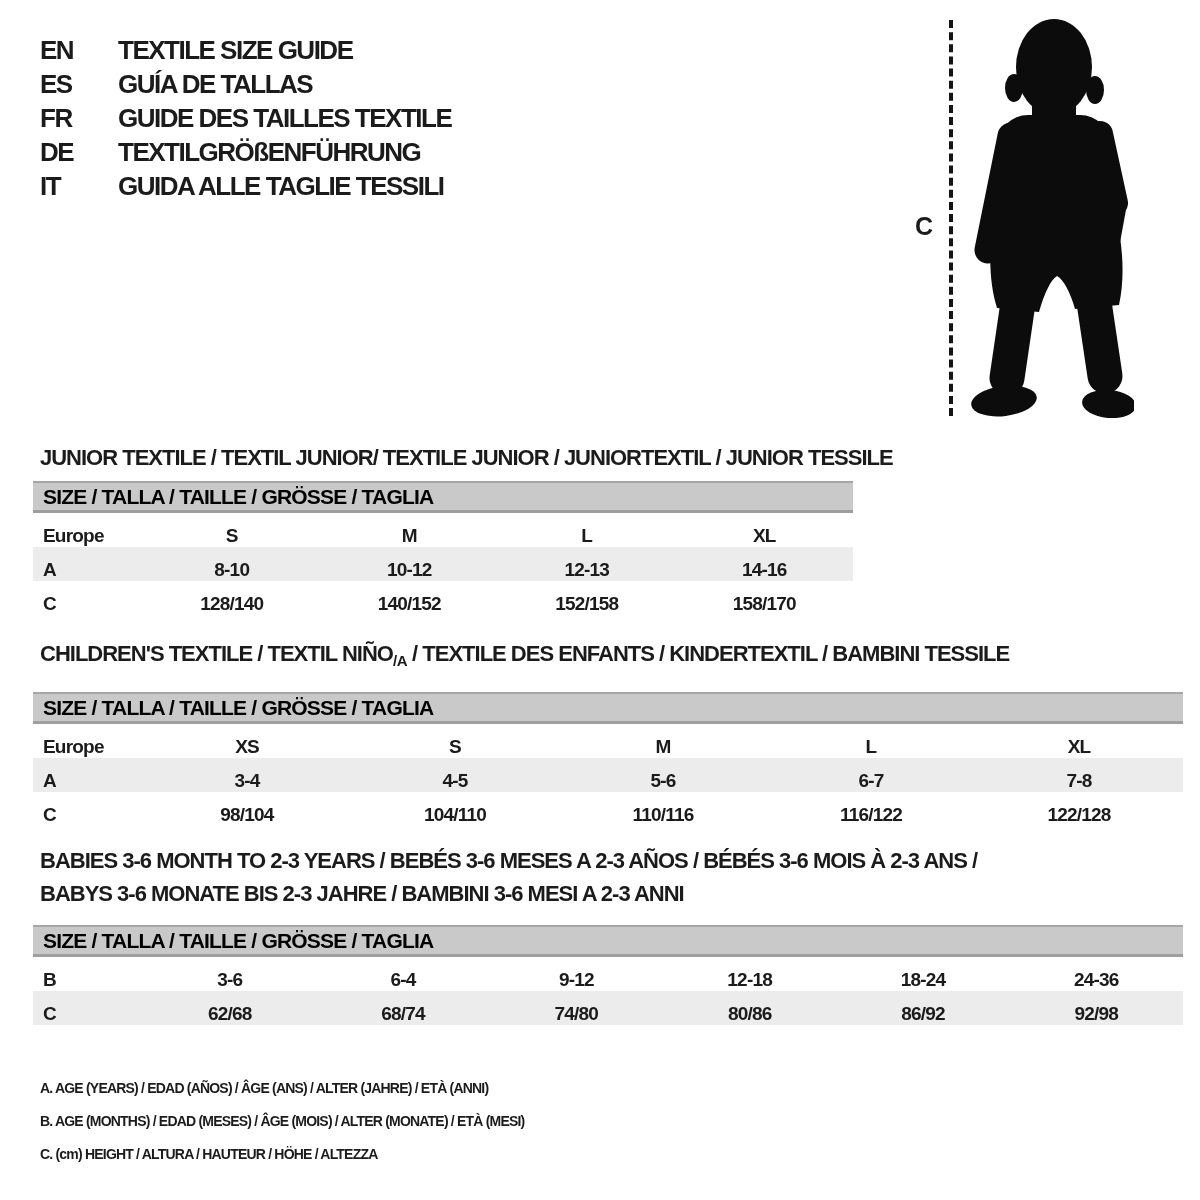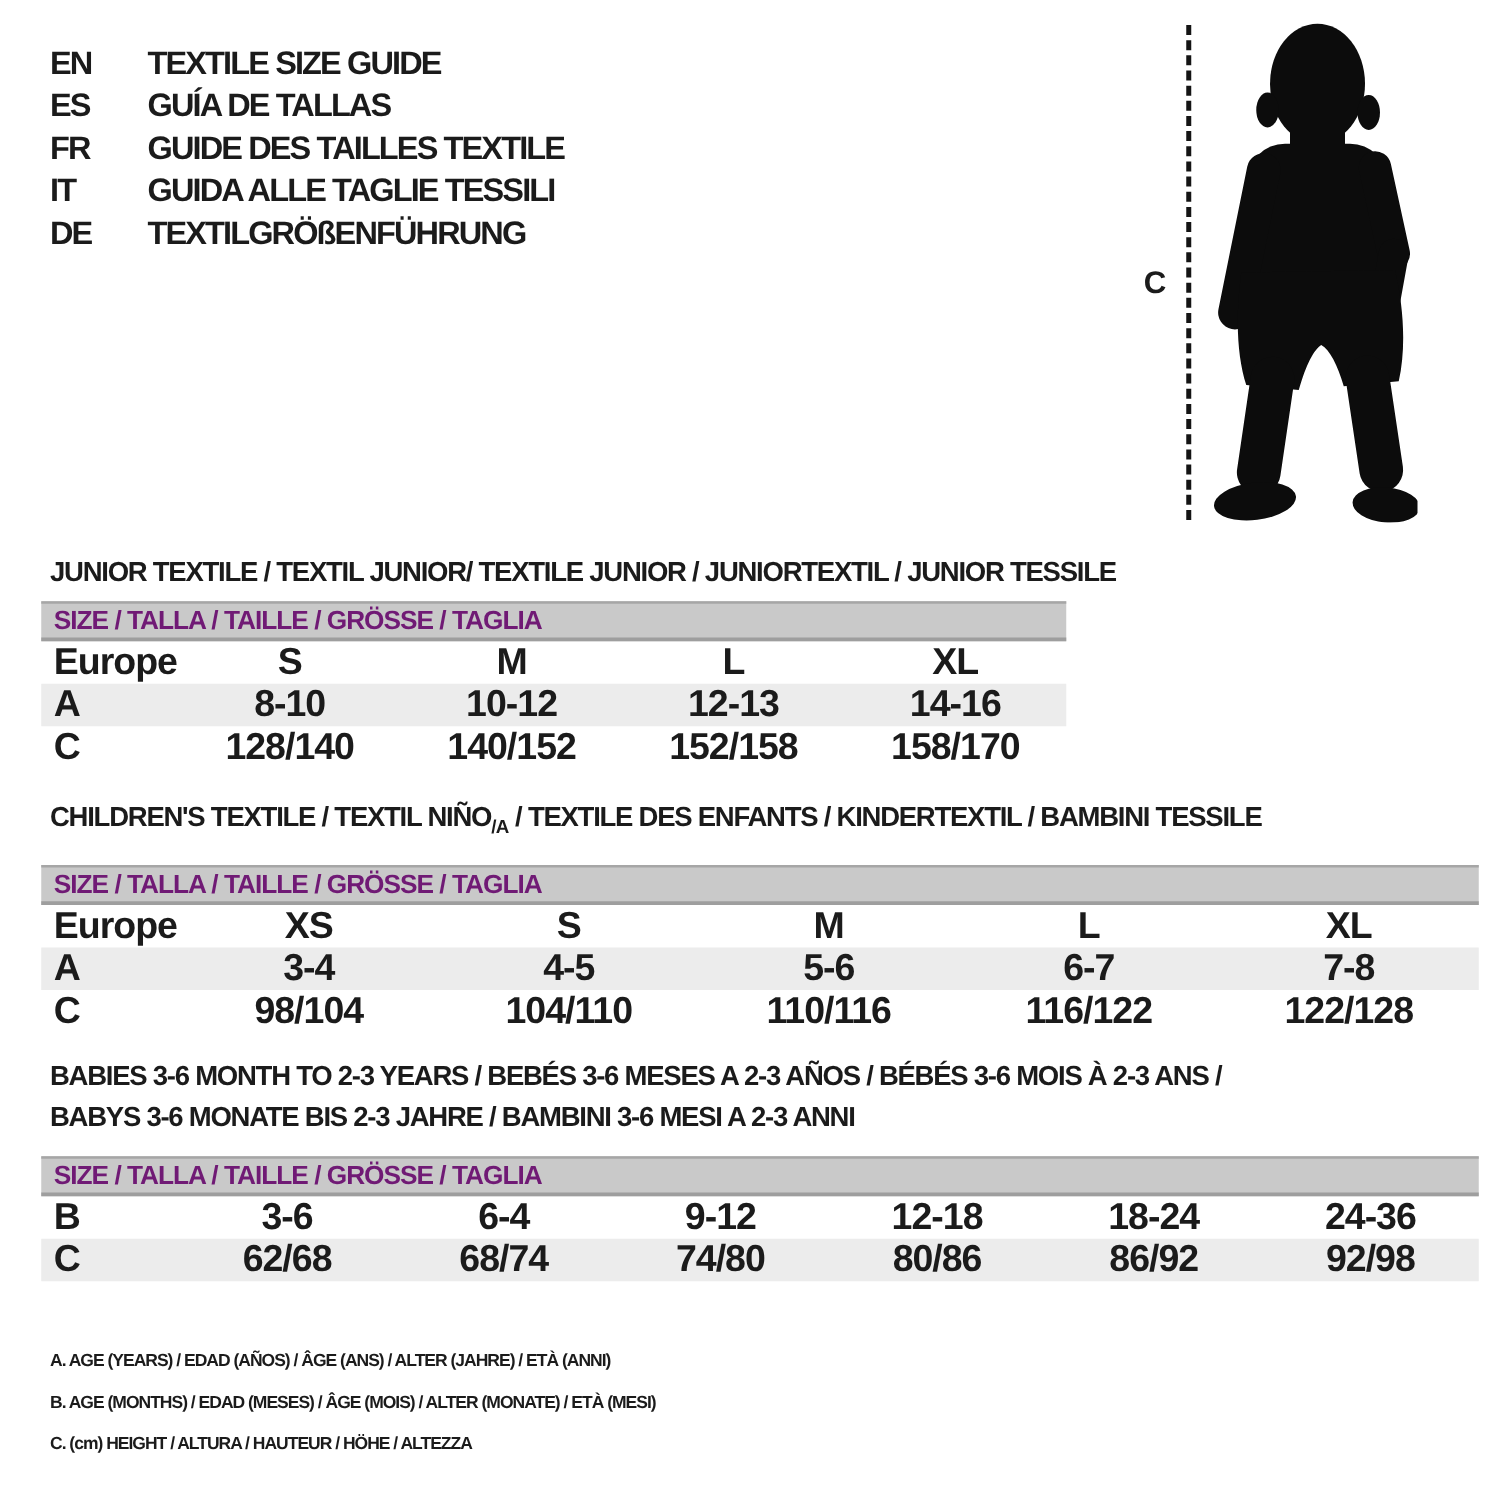--- a/index.html
+++ b/index.html
@@ -34,23 +34,23 @@
   
   .size-table { position:absolute; left:33px; }
   .junior-table   { top:481px; width:820px; }
   .children-table { top:692px; width:1150px; }
   .babies-table   { top:925px; width:1150px; }
 
   .size-bar {
     height:32px; background:#c9c9c9;
     border-top:2px solid #a6a6a6; border-bottom:3px solid #9e9e9e;
     display:flex; align-items:center; padding-left:10px;
-    font-size:21px; letter-spacing:-0.8px; color:#701a75; white-space:nowrap;
+    font-size:21px; letter-spacing:-0.8px; color:#000000; white-space:nowrap;
   }
-  .t-row { display:flex; align-items:flex-end; height:34px; font-size:30px; letter-spacing:-0.8px; }
+  .t-row { display:flex; align-items:flex-end; height:34px; font-size:19px; letter-spacing:-0.8px; }
   .t-row.shaded { background:#ececec; }
   .t-label { flex:0 0 110px; padding-left:10px; }
   .t-cell { flex:1 1 0; text-align:center; }
 </style>
 </head>
 <body>
 
 <div class="page">
 
   <div class="lang-list">
@@ -60,26 +60,26 @@
     </div>
     <div class="lang-row">
       <span class="lang-code">ES</span>
       <span>GUÍA DE TALLAS</span>
     </div>
     <div class="lang-row">
       <span class="lang-code">FR</span>
       <span>GUIDE DES TAILLES TEXTILE</span>
     </div>
     <div class="lang-row">
+      <span class="lang-code">DE</span>
+      <span>TEXTILGRÖßENFÜHRUNG</span>
+    </div>
+    <div class="lang-row">
       <span class="lang-code">IT</span>
       <span>GUIDA ALLE TAGLIE TESSILI</span>
-    </div>
-    <div class="lang-row">
-      <span class="lang-code">DE</span>
-      <span>TEXTILGRÖßENFÜHRUNG</span>
     </div>
   </div>
 
   <div class="figure-block">
     <span class="c-label">C</span>
     <div class="dash-line"></div>
     <svg class="silhouette" viewBox="0 0 168 400" width="168" height="400" xmlns="http://www.w3.org/2000/svg">
       <g fill="#0c0c0c" stroke="none">
         <ellipse cx="88" cy="49" rx="38" ry="48"></ellipse>
         <ellipse cx="48" cy="70" rx="9" ry="14"></ellipse>

